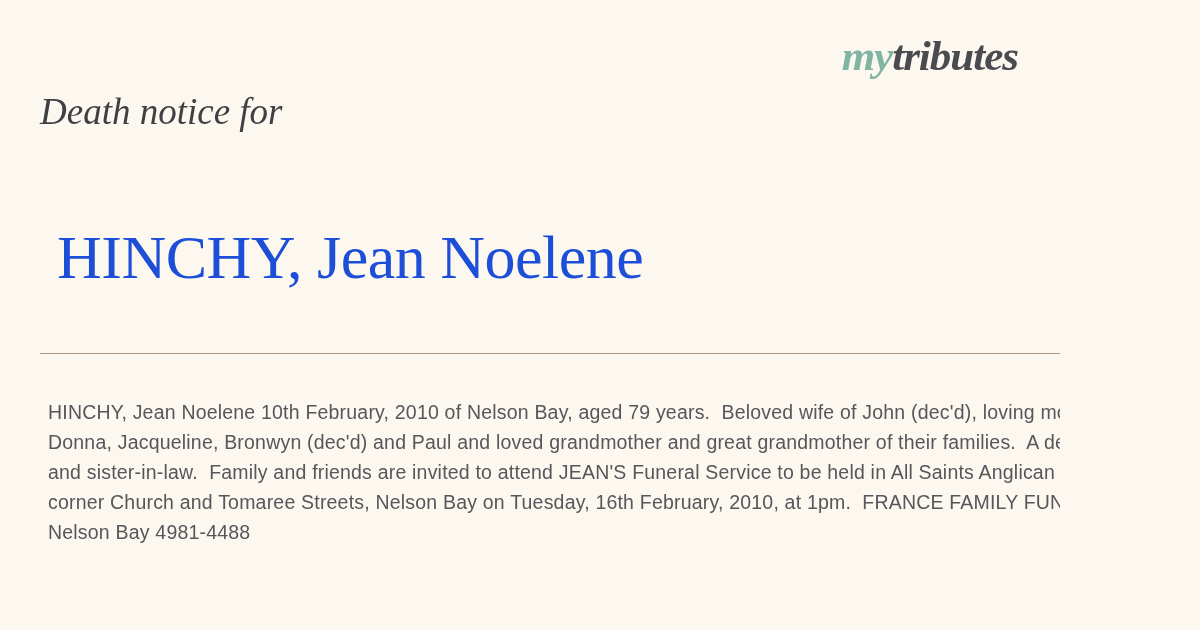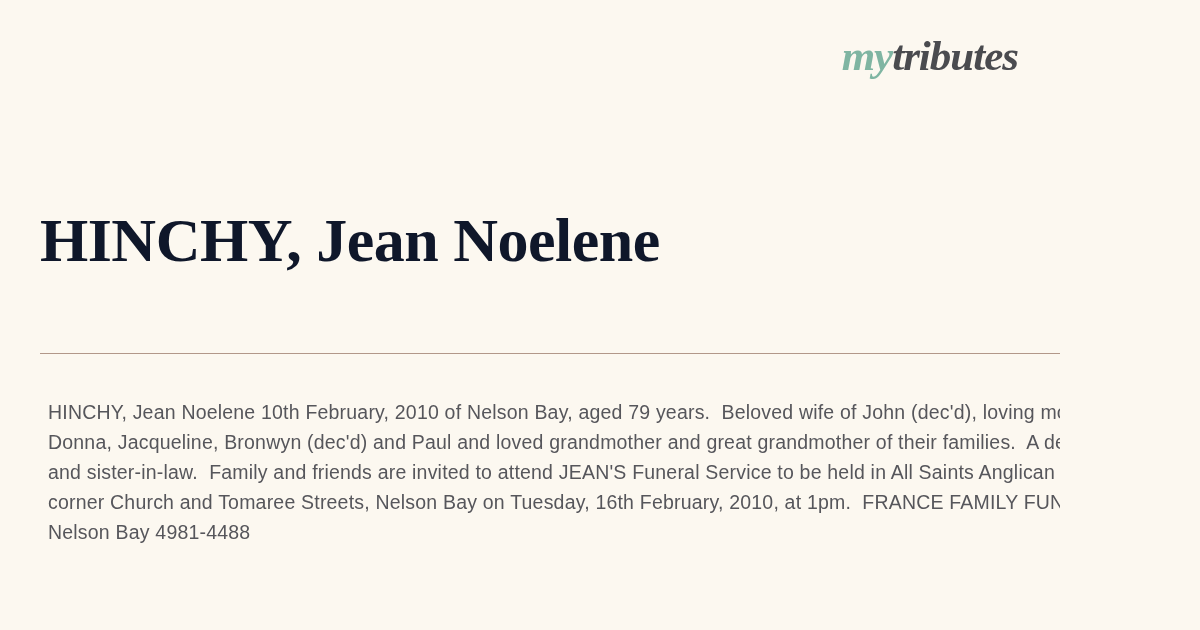--- a/index.html
+++ b/index.html
@@ -36,26 +36,26 @@
     font-family: "Liberation Serif", "DejaVu Serif", serif;
     font-style: italic;
     font-size: 37px;
     color: #3f4044;
     line-height: 1.2;
   }
   .title {
     position: absolute;
     left: 40px;
     top: 206px;
-    margin: 0;
+    margin: 17px;
     font-family: "Liberation Serif", "DejaVu Serif", serif;
-    font-weight: bold;
+    font-weight: normal;
     font-size: 62px;
     letter-spacing: -0.5px;
-    color: #0f172a;
+    color: #1d4ed8;
     line-height: 1.1;
     white-space: nowrap;
   }
   .divider {
     position: absolute;
     left: 40px;
     top: 353px;
     width: 1121px;
     height: 1px;
     margin: 0;
@@ -78,20 +78,21 @@
 </style>
 </head>
 <body>
 
 <div class="card">
 
   <div class="logo">
     <span class="logo-my">my</span><span class="logo-rest">tributes</span>
   </div>
 
+  <div class="kicker">Death notice for</div>
 
   <h1 class="title">HINCHY, Jean Noelene</h1>
 
   <hr class="divider">
 
   <p class="body-text">HINCHY, Jean Noelene 10th February, 2010 of Nelson Bay, aged 79 years.  Beloved wife of John (dec'd), loving mother of Donna, Jacqueline, Bronwyn (dec'd) and Paul and loved grandmother and great grandmother of their families.  A dear sister and sister-in-law.  Family and friends are invited to attend JEAN'S Funeral Service to be held in All Saints Anglican Church, corner Church and Tomaree Streets, Nelson Bay on Tuesday, 16th February, 2010, at 1pm.  FRANCE FAMILY FUNERALS Nelson Bay 4981-4488</p>
 
 </div>
 
 </body></html>

